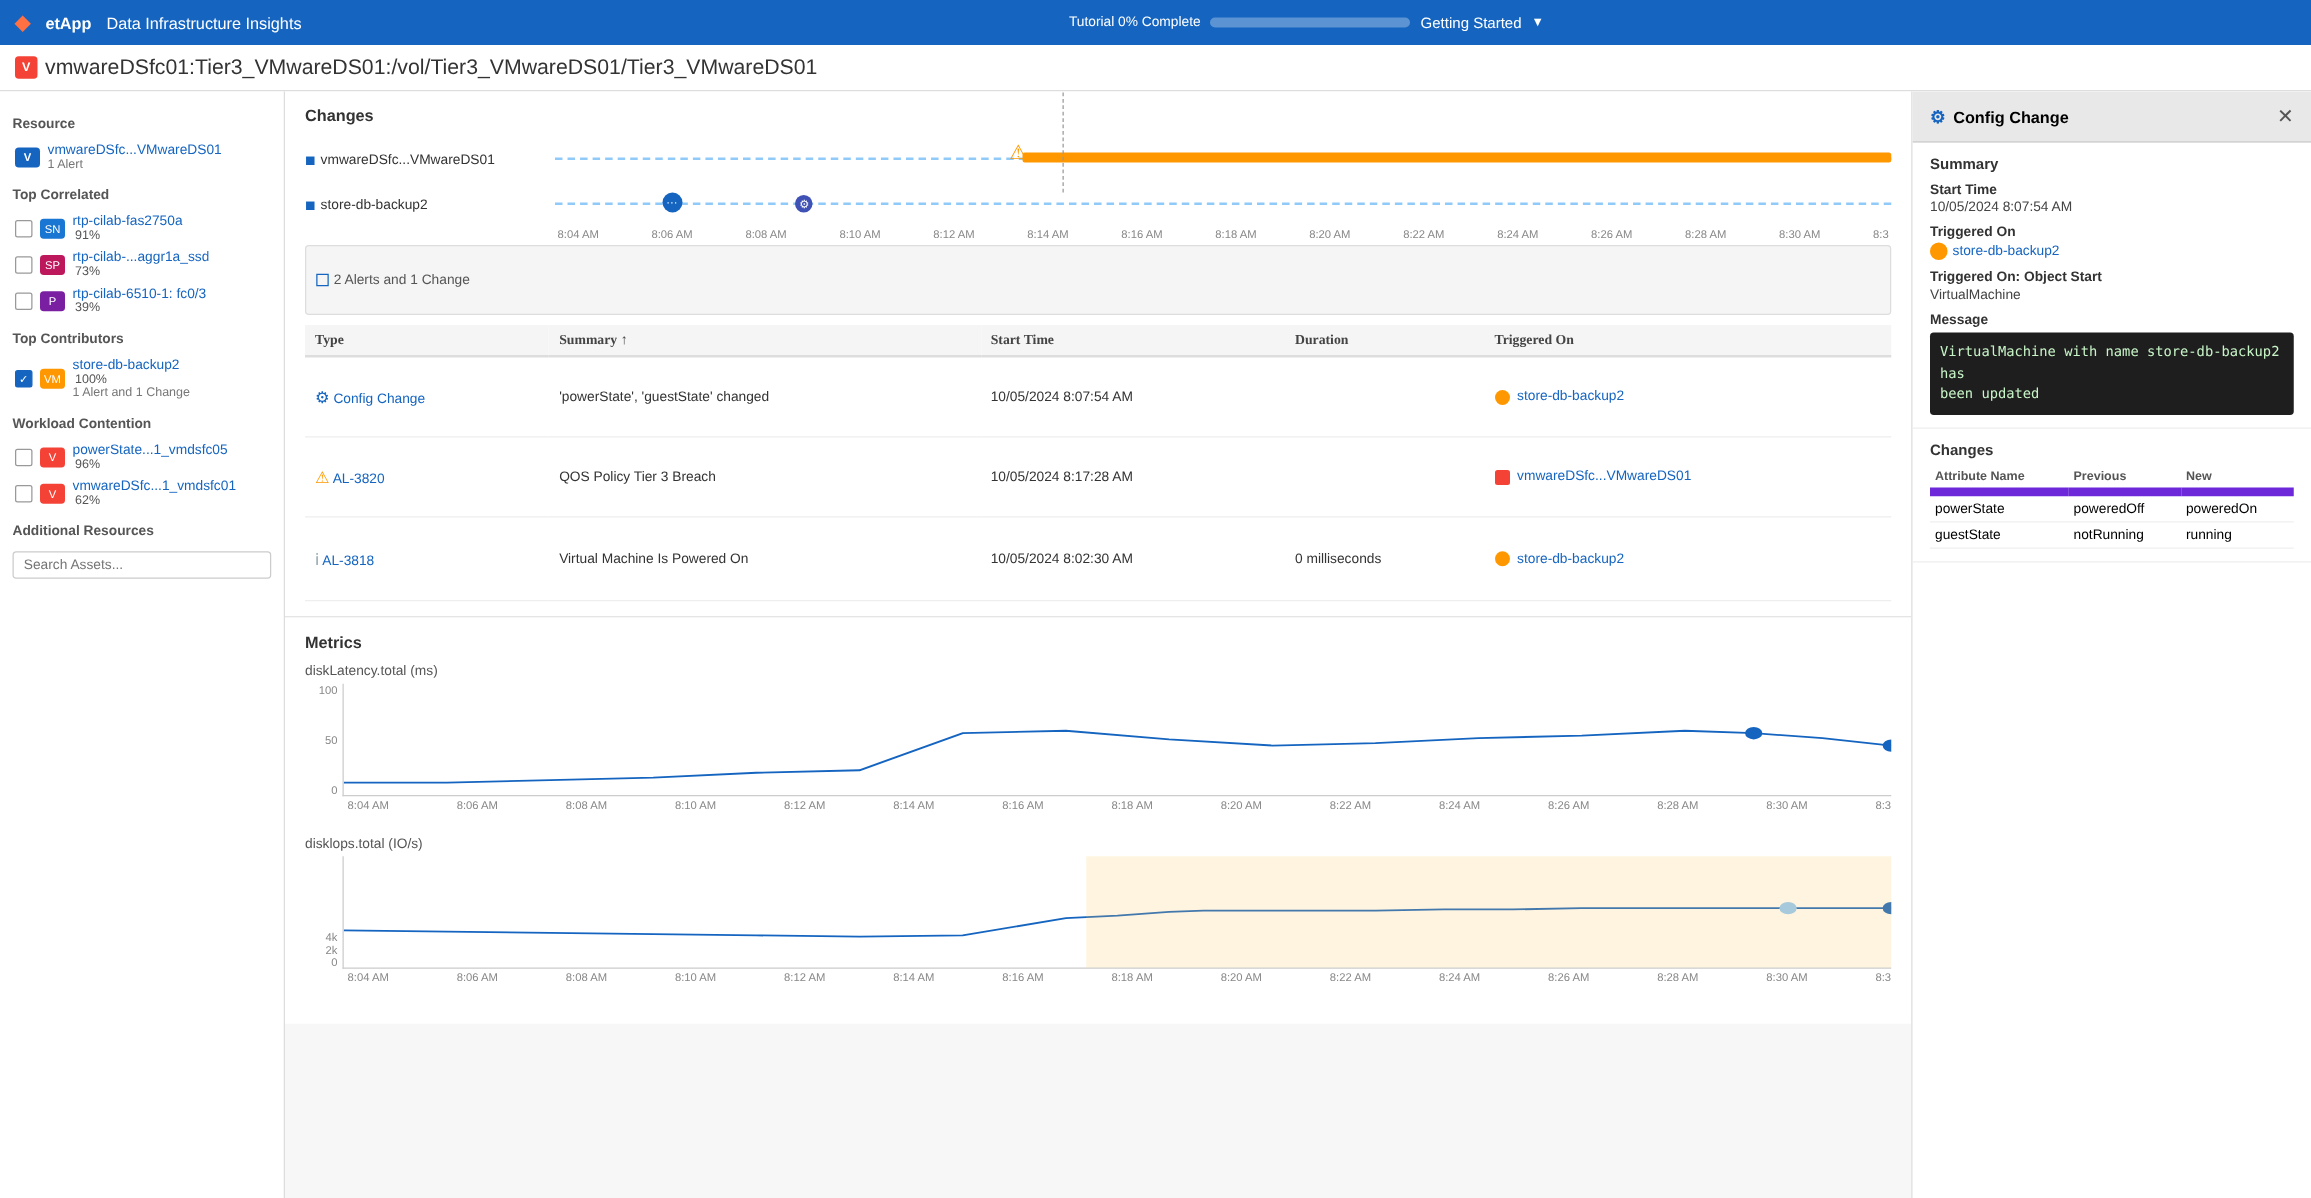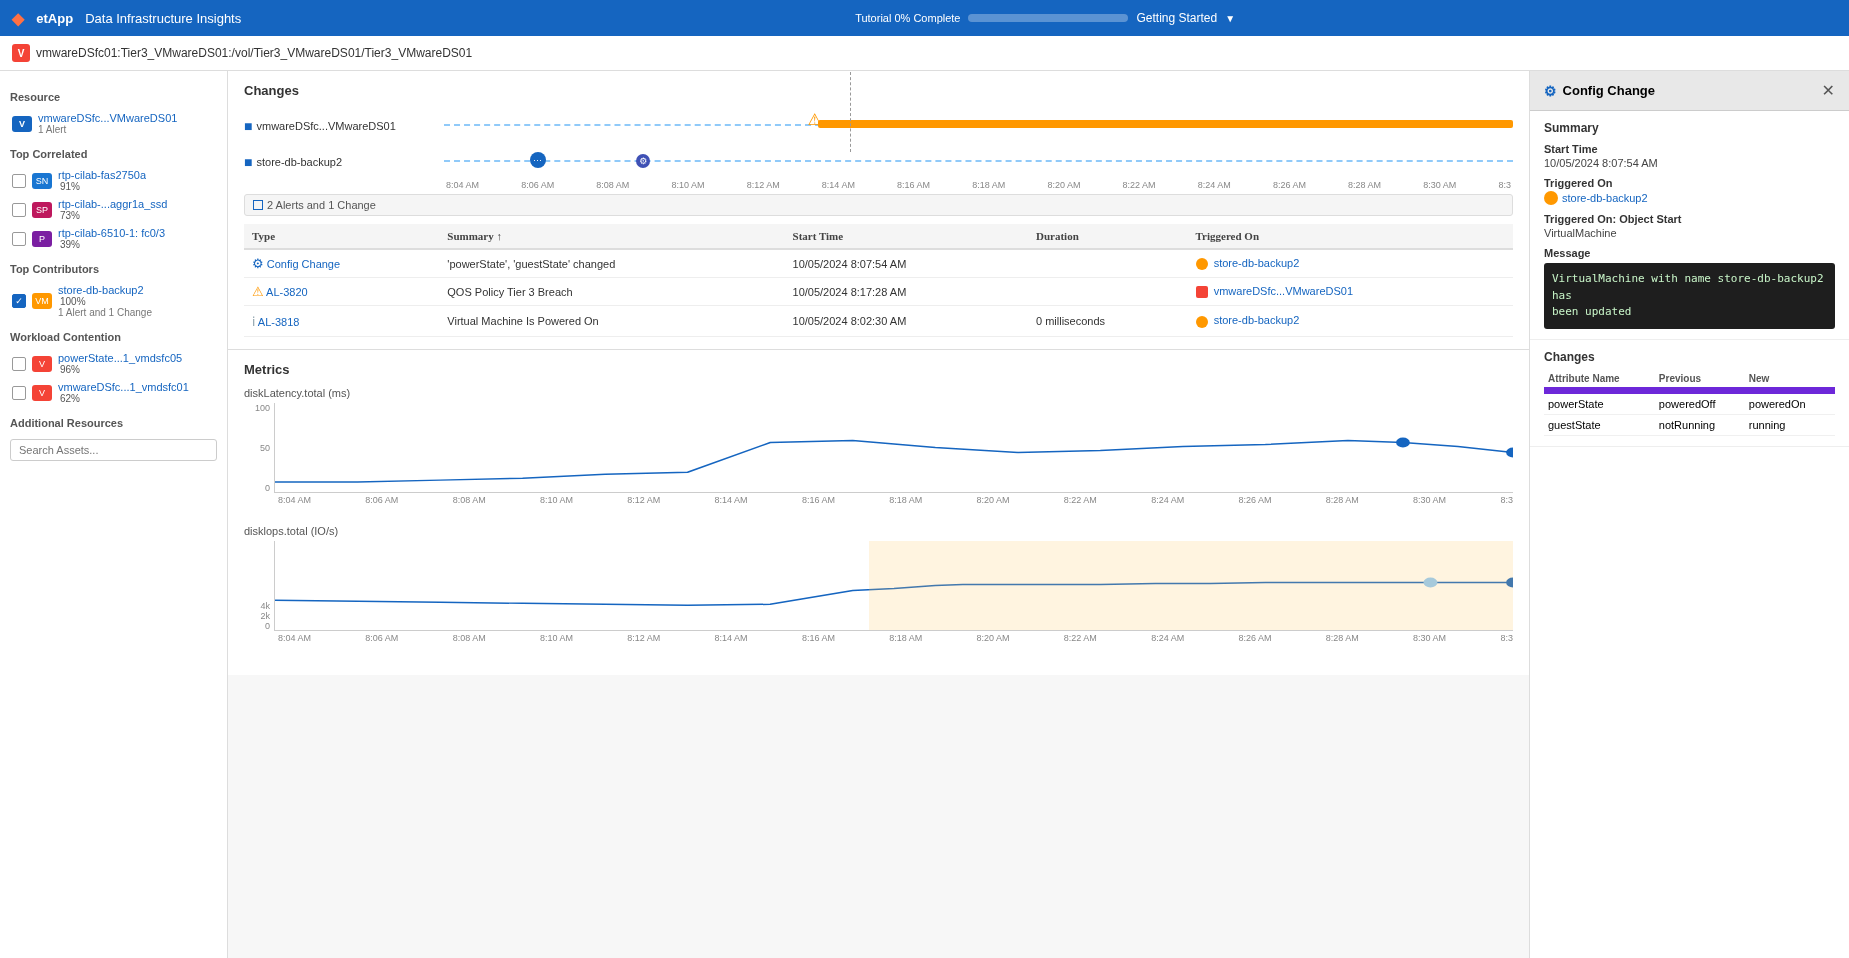--- a/index.html
+++ b/index.html
@@ -146,21 +146,21 @@
       background: white;
       margin: 0;
       padding: 12px 16px;
       border-bottom: 1px solid #ddd;
     }
     .changes-title { font-size: 13px; font-weight: bold; margin-bottom: 10px; color: #333; }
     .alert-count-bar {
       background: #f5f5f5;
       border: 1px solid #ddd;
       border-radius: 3px;
-      padding: 4px 8px;
+      padding: 21px 8px;
       font-size: 11px;
       color: #555;
       margin-bottom: 8px;
       display: flex;
       align-items: center;
       gap: 4px;
     }
     .small-sq { width: 10px; height: 10px; border: 1px solid #1565c0; display: inline-block; }
 
     
@@ -174,21 +174,21 @@
       border-bottom: 2px solid #ddd;
       padding: 6px 8px;
       text-align: left;
       font-size: 11px;
       color: #444;
       font-weight: bold;
       cursor: pointer;
       font-family: Liberation Serif, serif;
     }
     .data-table td {
-      padding: 6px 8px;
+      padding: 24px 8px;
       border-bottom: 1px solid #eee;
       color: #333;
     }
     .link-blue { color: #1565c0; cursor: pointer; text-decoration: none; }
 
     
     .metrics-container {
       background: white;
       padding: 12px 16px;
     }
@@ -210,21 +210,21 @@
     <div style="width:160px;background:rgba(255,255,255,0.3);border-radius:4px;height:8px;">
       <div style="width:0%;height:100%;background:#4caf50;border-radius:4px;"></div>
     </div>
     <span style="cursor:pointer;display:flex;align-items:center;gap:3px;">Getting Started</span>
     <span style="font-size:10px;">▼</span>
   </div>
 </div>
 
 <div id="breadcrumb">
   <div style="background:#f44336;color:white;width:18px;height:18px;border-radius:3px;display:flex;align-items:center;justify-content:center;font-size:10px;font-weight:bold;">V</div>
-  <span style="font-size:12px;color:#333;">vmwareDSfc01:Tier3_VMwareDS01:/vol/Tier3_VMwareDS01/Tier3_VMwareDS01</span>
+  <span style="font-size:17px;color:#333;">vmwareDSfc01:Tier3_VMwareDS01:/vol/Tier3_VMwareDS01/Tier3_VMwareDS01</span>
 </div>
 
 <div id="main-layout">
 
   <div id="sidebar">
     <div class="sidebar-section-title">Resource</div>
     <div class="sidebar-item">
       <div style="background:#1565c0;color:white;width:20px;height:16px;border-radius:3px;display:flex;align-items:center;justify-content:center;font-size:9px;font-weight:bold;">V</div>
       <div class="item-pct-row">
         <span class="item-label">vmwareDSfc...VMwareDS01</span>

